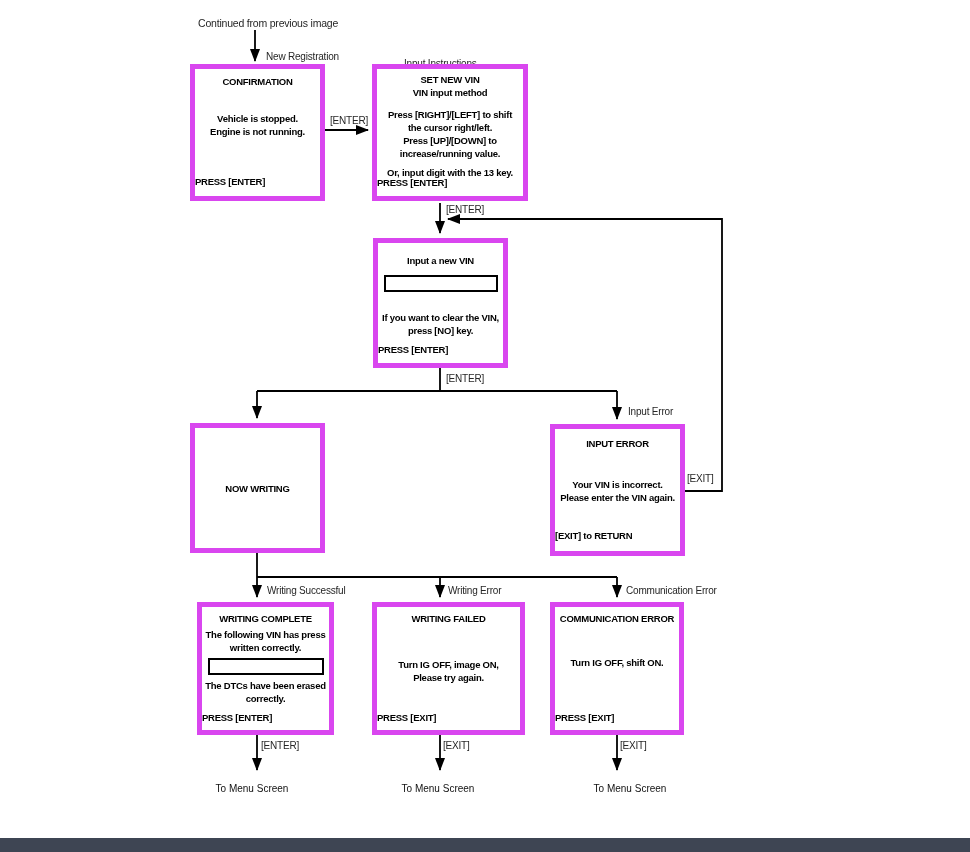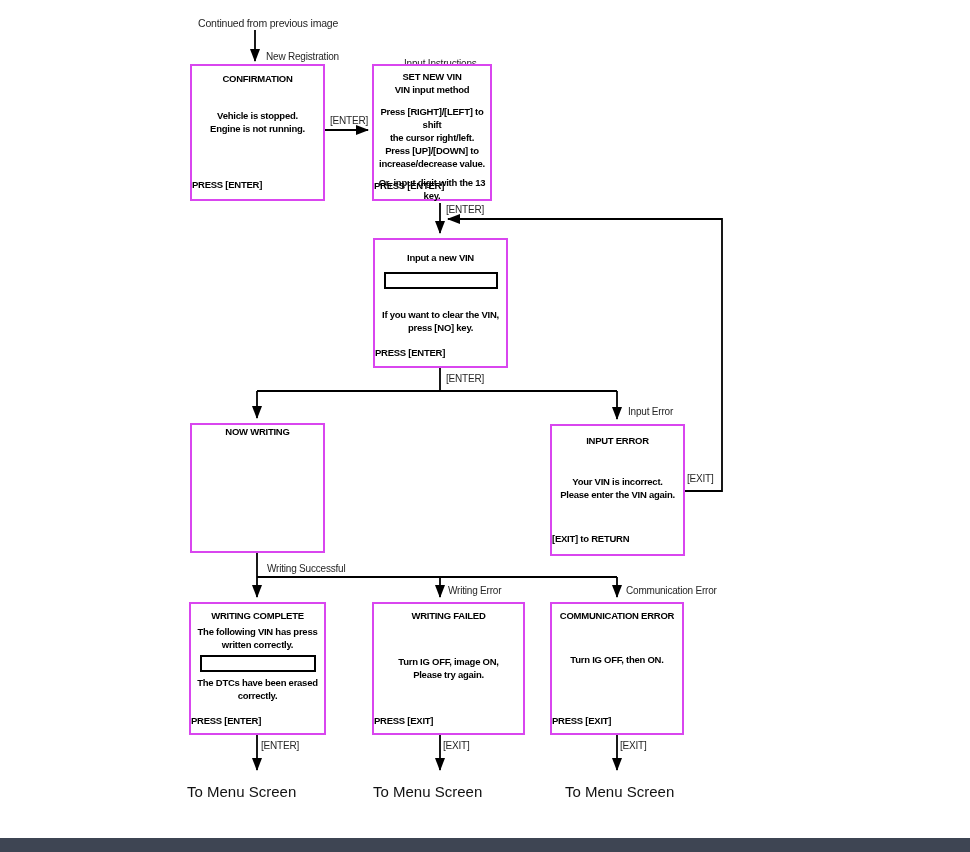--- a/index.html
+++ b/index.html
@@ -2,35 +2,35 @@
 <html><head>
 <meta charset="utf-8">
 <style>
   html,body { margin:0; padding:0; background:#ffffff; }
   #stage {
     position:relative; width:970px; height:852px; background:#ffffff;
     font-family:Liberation Sans, sans-serif; color:#000; overflow:hidden;
   }
   svg.wires { position:absolute; left:0; top:0; width:970px; height:852px; }
   .box {
-    position:absolute; box-sizing:border-box; border:2px solid #d946ef; background:#fff;
+    position:absolute; box-sizing:border-box; border:5px solid #d946ef; background:#fff;
     display:flex; flex-direction:column; align-items:center; text-align:center;
     font-weight:bold; font-size:9.5px; line-height:13px; letter-spacing:-0.25px;
   }
   .box .title { white-space:pre-line; }
   .box .lines { white-space:pre-line; }
   .box .footer { position:absolute; left:0; right:0; text-align:left; }
-  .box.center { }
+  .box.center { justify-content:center; }
   .vin-field { box-sizing:border-box; border:2px solid #000; background:#fff; }
   .lbl {
     position:absolute; font-size:10px; line-height:12px; color:#262626;
     letter-spacing:-0.2px; white-space:nowrap;
   }
   .menu {
-    position:absolute; width:130px; font-size:15px;
+    position:absolute; width:130px; text-align:center; font-size:10px;
     color:#111; white-space:nowrap;
   }
   .bottombar { position:absolute; left:0; top:838px; width:970px; height:14px; }
 </style>
 </head>
 <body>
 
 <div id="stage">
 
   <svg class="wires" viewBox="0 0 970 852" fill="none" stroke="#000" stroke-width="1.8">
@@ -57,41 +57,41 @@
   </svg>
 
   <div class="lbl" style="left:198px;top:17px;font-size:10.5px">Continued from previous  image</div>
   <div class="lbl" style="left:266px;top:51px">New Registration</div>
   <div class="lbl" style="left:404px;top:58px">Input Instructions</div>
   <div class="lbl" style="left:330px;top:115px">[ENTER]</div>
   <div class="lbl" style="left:446px;top:204px">[ENTER]</div>
   <div class="lbl" style="left:446px;top:373px">[ENTER]</div>
   <div class="lbl" style="left:628px;top:406px">Input Error</div>
   <div class="lbl" style="left:687px;top:473px">[EXIT]</div>
-  <div class="lbl" style="left:267px;top:563px">Writing Successful</div>
+  <div class="lbl" style="left:267px;top:585px">Writing Successful</div>
   <div class="lbl" style="left:448px;top:585px">Writing Error</div>
   <div class="lbl" style="left:626px;top:585px">Communication Error</div>
   <div class="lbl" style="left:261px;top:740px">[ENTER]</div>
   <div class="lbl" style="left:443px;top:740px">[EXIT]</div>
   <div class="lbl" style="left:620px;top:740px">[EXIT]</div>
 
   <div class="box" style="left:190px;top:64px;width:135px;height:137px">
     <div class="title" style="margin-top:6px">CONFIRMATION</div>
     <div class="lines" style="margin-top:24px">Vehicle is stopped.
 Engine is not running.</div>
     <div class="footer" style="bottom:8px">PRESS [ENTER]</div>
   </div>
 
-  <div class="box" style="left:372px;top:64px;width:120px;height:137px">
+  <div class="box" style="left:372px;top:64px;width:156px;height:137px">
     <div class="title" style="margin-top:4px">SET NEW VIN
 VIN input method</div>
     <div class="lines" style="margin-top:9px">Press [RIGHT]/[LEFT] to shift
 the cursor right/left.
 Press [UP]/[DOWN] to
-increase/decrease value.</div>
+increase/running value.</div>
     <div class="lines" style="margin-top:6px">Or, input digit with the 13 key.</div>
     <div class="footer" style="bottom:7px">PRESS [ENTER]</div>
   </div>
 
   <div class="box" style="left:373px;top:238px;width:135px;height:130px">
     <div class="title" style="margin-top:11px">Input a new VIN</div>
     <div class="vin-field" style="margin-top:8px;width:114px;height:17px"></div>
     <div class="lines" style="margin-top:19px">If you want to clear the VIN,
 press [NO] key.</div>
     <div class="footer" style="bottom:7px">PRESS [ENTER]</div>
@@ -101,40 +101,40 @@
     <div class="title">NOW WRITING</div>
   </div>
 
   <div class="box" style="left:550px;top:424px;width:135px;height:132px">
     <div class="title" style="margin-top:8px">INPUT ERROR</div>
     <div class="lines" style="margin-top:28px">Your VIN is incorrect.
 Please enter the VIN again.</div>
     <div class="footer" style="bottom:9px">[EXIT] to RETURN</div>
   </div>
 
-  <div class="box" style="left:189px;top:602px;width:137px;height:133px">
+  <div class="box" style="left:197px;top:602px;width:137px;height:133px">
     <div class="title" style="margin-top:5px">WRITING COMPLETE</div>
     <div class="lines" style="margin-top:3px">The following VIN has press
 written correctly.</div>
     <div class="vin-field" style="margin-top:4px;width:116px;height:17px"></div>
     <div class="lines" style="margin-top:4px">The DTCs have been erased
 correctly.</div>
     <div class="footer" style="bottom:6px">PRESS [ENTER]</div>
   </div>
 
   <div class="box" style="left:372px;top:602px;width:153px;height:133px">
     <div class="title" style="margin-top:5px">WRITING FAILED</div>
     <div class="lines" style="margin-top:33px">Turn IG OFF, image ON,
 Please try again.</div>
     <div class="footer" style="bottom:6px">PRESS [EXIT]</div>
   </div>
 
   <div class="box" style="left:550px;top:602px;width:134px;height:133px">
     <div class="title" style="margin-top:5px">COMMUNICATION ERROR</div>
-    <div class="lines" style="margin-top:31px">Turn IG OFF, then ON.</div>
+    <div class="lines" style="margin-top:31px">Turn IG OFF, shift ON.</div>
     <div class="footer" style="bottom:6px">PRESS [EXIT]</div>
   </div>
 
   <div class="menu" style="left:187px;top:783px">To Menu Screen</div>
   <div class="menu" style="left:373px;top:783px">To Menu Screen</div>
   <div class="menu" style="left:565px;top:783px">To Menu Screen</div>
 
   <div class="bottombar" style="background-color: rgb(62, 69, 83);"></div>
 </div>
 

